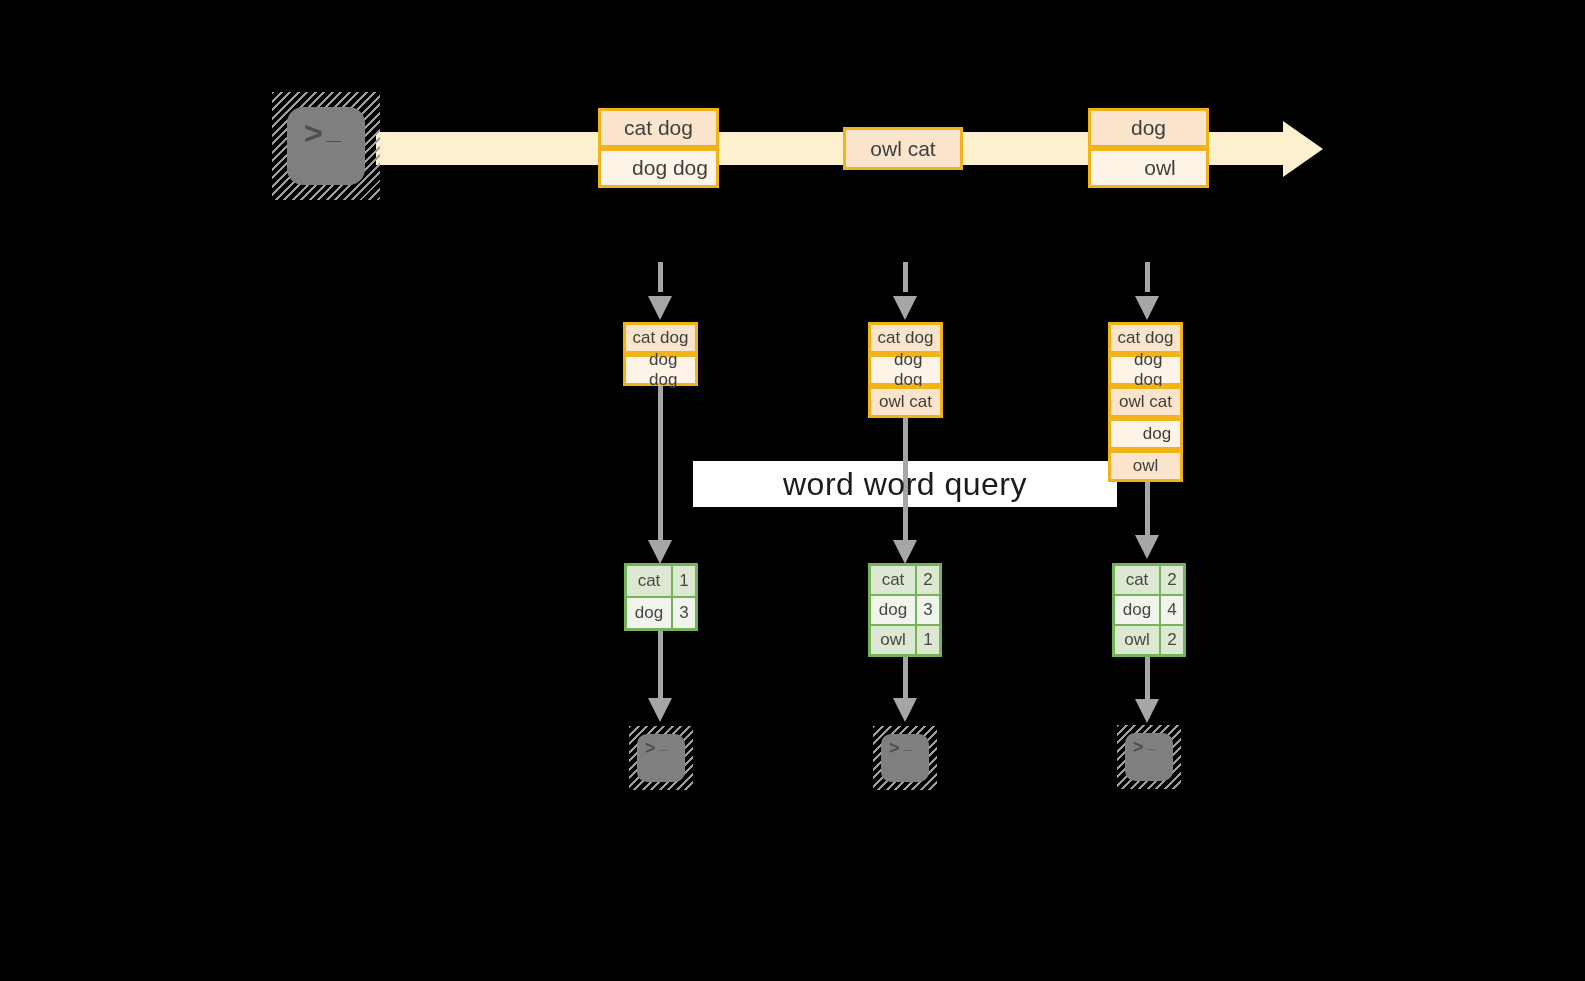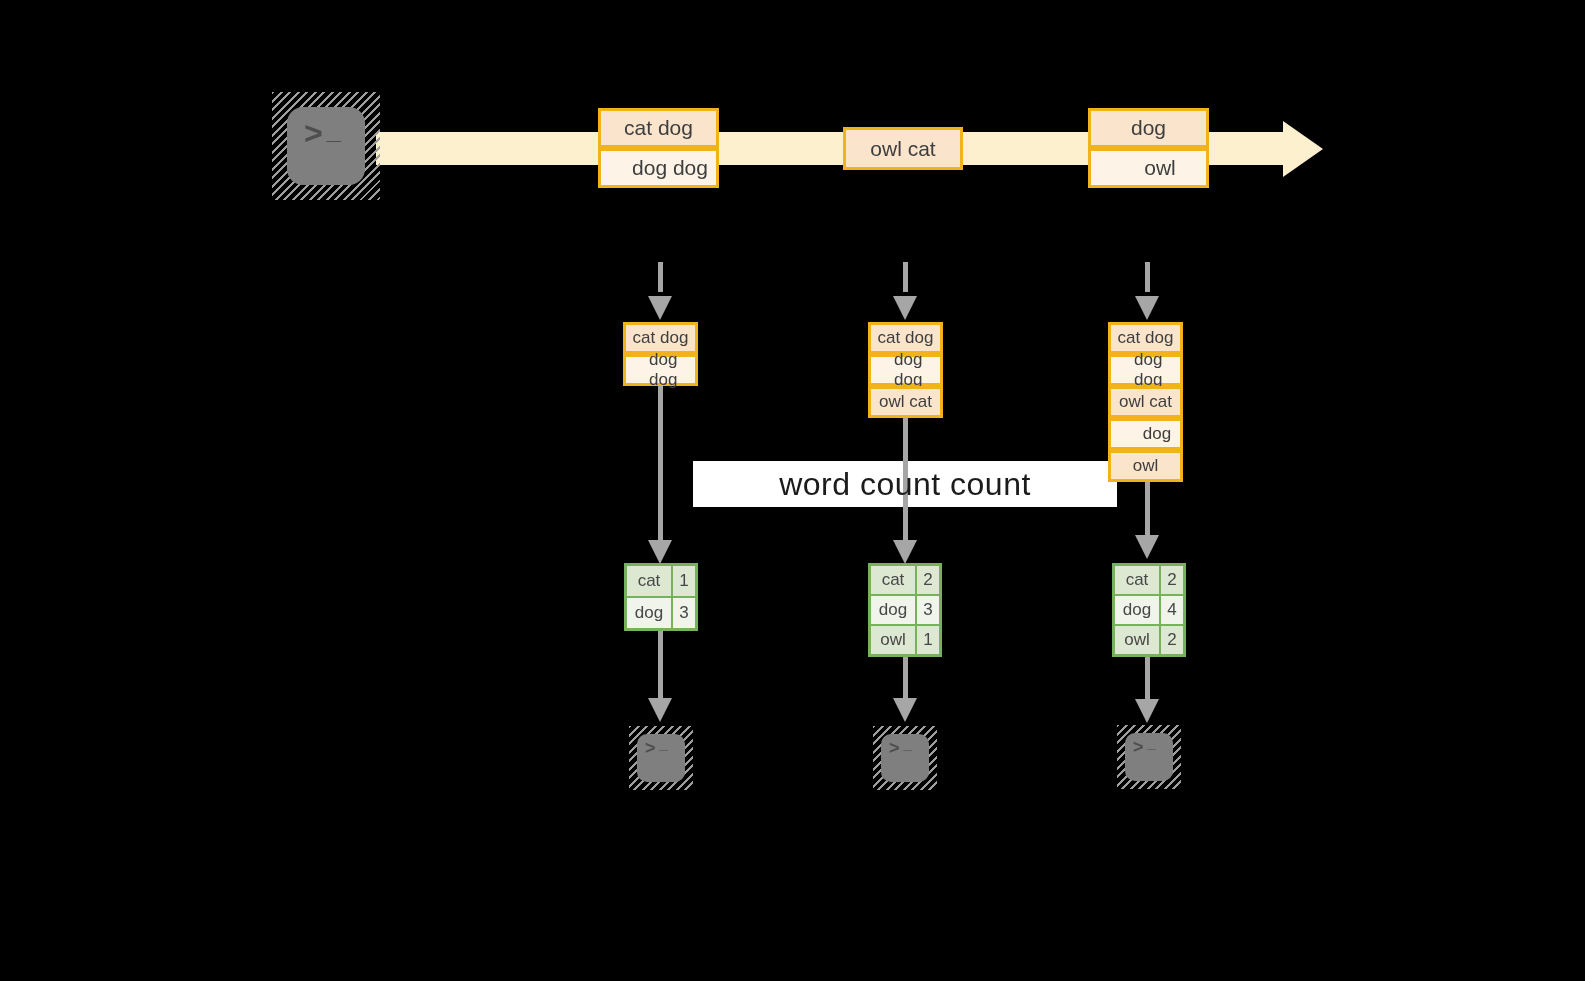--- a/index.html
+++ b/index.html
@@ -99,21 +99,21 @@
   </div>
   <div class="abs obox sbox" style="left:1108px;top:322px;">
     <div class="ocell scell peach">cat dog</div>
     <div class="ocell scell cream">dog dog</div>
     <div class="ocell scell peach">owl cat</div>
     <div class="ocell scell cream">dog</div>
     <div class="ocell scell peach">owl</div>
   </div>
 
   <div class="abs qband" style="left:693px;top:461px;width:424px;height:46px;"></div>
-  <div class="abs qtext" style="left:693px;top:461px;width:424px;height:46px;">word count count</div>
+  <div class="abs qtext" style="left:693px;top:461px;width:424px;height:46px;">word word query</div>
 
   <div class="abs vline" style="left:658px;top:386px;height:154px;"></div>
   <div class="abs head-down" style="left:648px;top:540px;"></div>
   <div class="abs vline" style="left:903px;top:418px;height:122px;"></div>
   <div class="abs head-down" style="left:893px;top:540px;"></div>
   <div class="abs vline" style="left:1145px;top:482px;height:53px;"></div>
   <div class="abs head-down" style="left:1135px;top:535px;"></div>
 
   <div class="abs gtable" style="left:624px;top:563px;height:68px;">
     <div class="grow" style="height:30px;">

